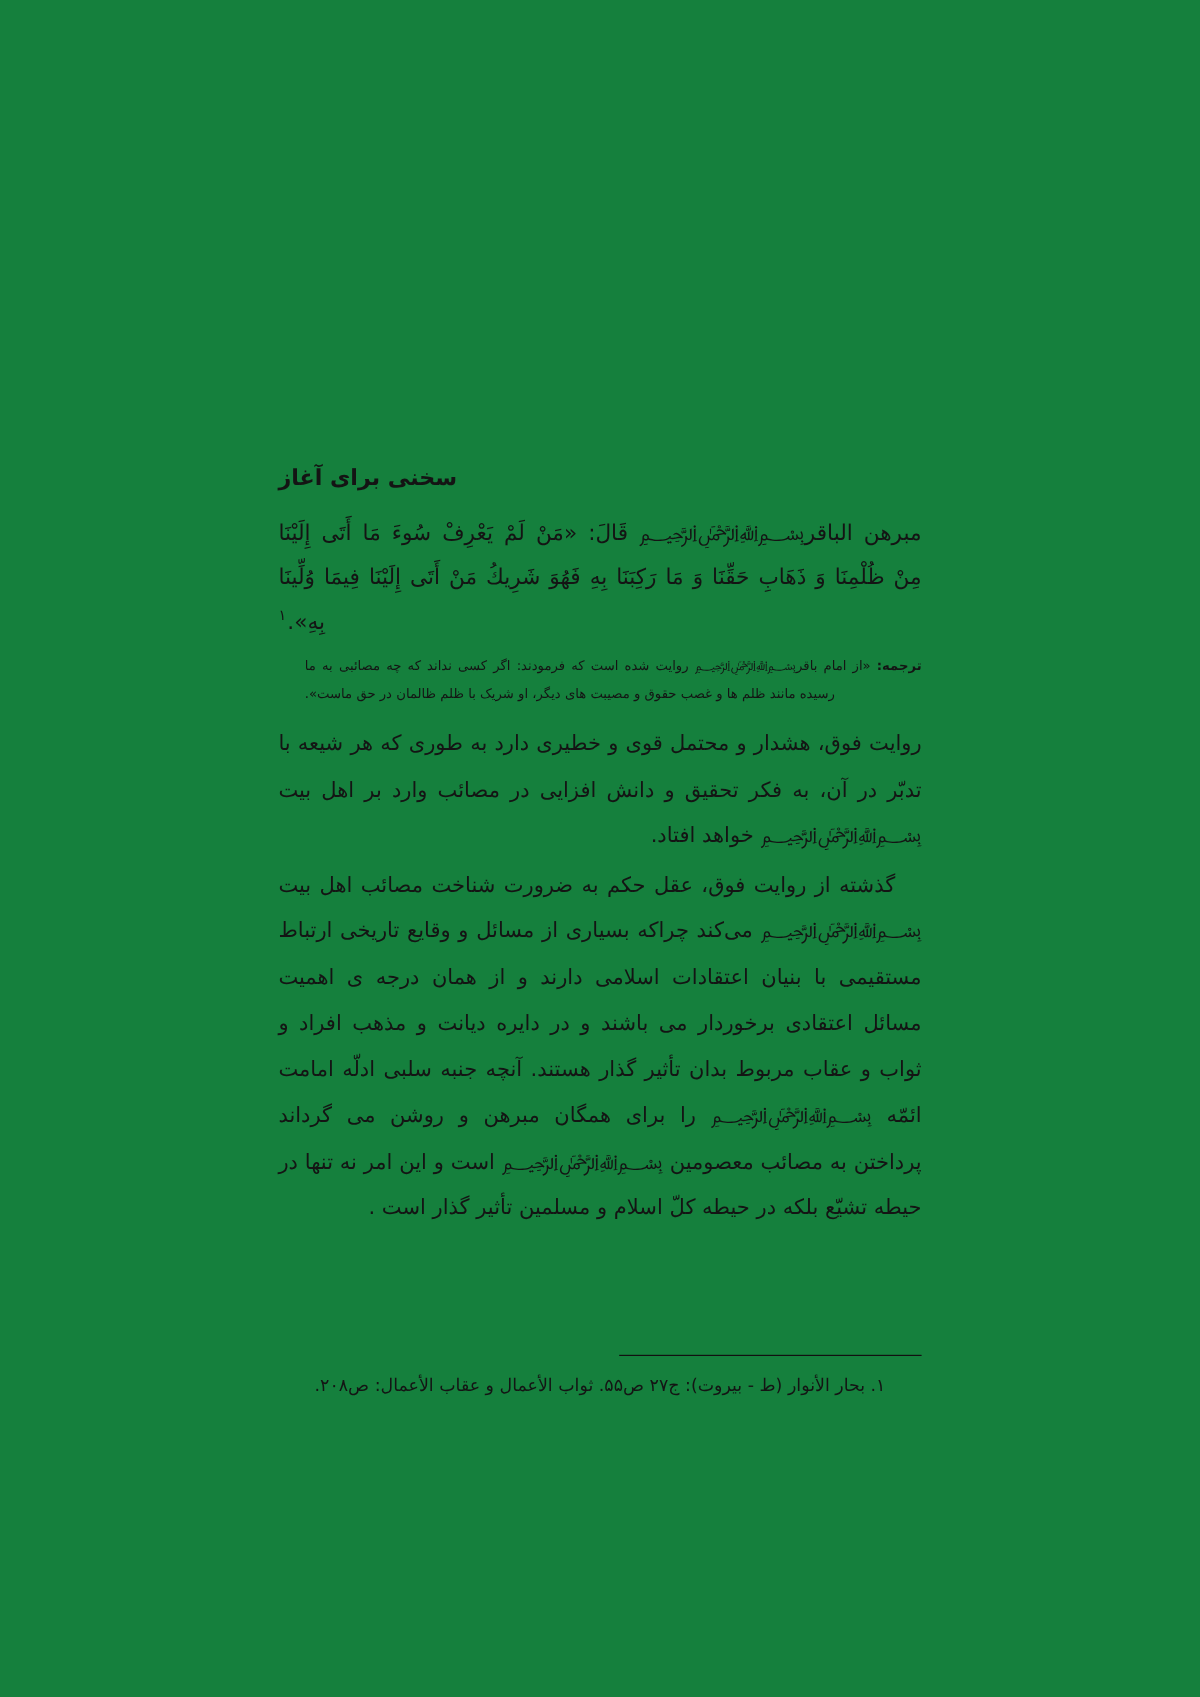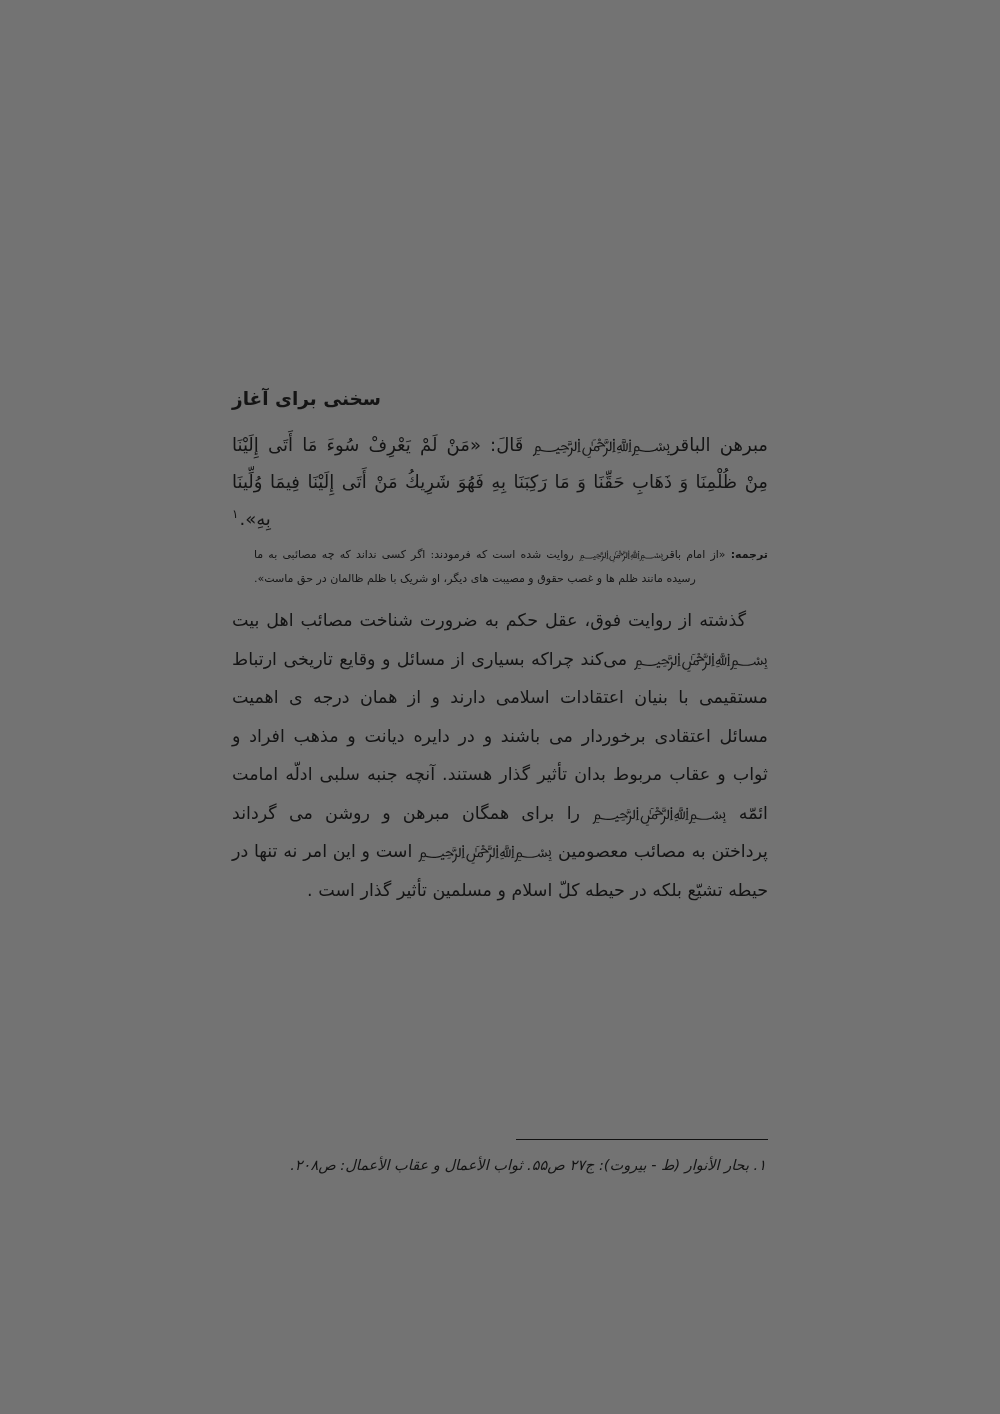--- a/index.html
+++ b/index.html
@@ -13,21 +13,21 @@
     height: 1414px;
     font-family: "DejaVu Sans", "Liberation Sans", sans-serif;
     color: #141414;
     position: relative;
     overflow: hidden;
   }
 
   .page {
     position: absolute;
     inset: 0;
-    background: #737373;
+    background: #15803d;
   }
 
   .content {
     position: absolute;
     top: 385px;
     right: 232px;
     left: 232px;
     direction: rtl;
     text-align: justify;
   }
@@ -101,45 +101,45 @@
   .footnote-rule {
     width: 252px;
     height: 1.6px;
     background: #111111;
     margin: 0 0 12px auto;
   }
 
   .footnote-text {
     font-size: 14.5px;
     line-height: 1.9;
-    text-align: right;
+    text-align: center;
     direction: rtl;
     unicode-bidi: isolate;
-    margin: 2px;
-    font-style: italic;
+    margin: 12px;
   }
 </style>
 </head>
 <body>
 
 <div class="page">
 
   <div class="content">
 
     <h1 class="chapter-heading">سخنی برای آغاز</h1>
 
     <div class="hadith">
       <span>مبرهن الباقر﷽ قَالَ: «مَنْ لَمْ یَعْرِفْ سُوءَ مَا أَتَی إِلَیْنَا مِنْ ظُلْمِنَا وَ ذَهَابِ حَقِّنَا وَ</span>
       <span>مَا رَکِبَنَا بِهِ فَهُوَ شَرِیكُ مَنْ أَتَی إِلَیْنَا فِیمَا وُلِّینَا بِهِ».</span><span class="footnote-ref">۱</span>
     </div>
 
     <div class="translation">
       <span class="translation-label">ترجمه:</span><span> «از امام باقر﷽ روایت شده است که فرمودند: اگر کسی نداند که چه مصائبی به ما رسیده مانند ظلم ها و غصب حقوق و مصیبت های دیگر، او شریک با ظلم ظالمان در حق ماست».</span>
     </div>
 
+    <p class="body-par">روایت فوق، هشدار و محتمل قوی و خطیری دارد به طوری که هر شیعه با تدبّر در آن، به فکر تحقیق و دانش افزایی در مصائب وارد بر اهل بیت ﷽ خواهد افتاد.</p>
 
     <p class="body-par indented">گذشته از روایت فوق، عقل حکم به ضرورت شناخت مصائب اهل بیت ﷽ می‌کند چراکه بسیاری از مسائل و وقایع تاریخی ارتباط مستقیمی با بنیان اعتقادات اسلامی دارند و از همان درجه ی اهمیت مسائل اعتقادی برخوردار می باشند و در دایره دیانت و مذهب افراد و ثواب و عقاب مربوط بدان تأثیر گذار هستند. آنچه جنبه سلبی ادلّه امامت ائمّه ﷽ را برای همگان مبرهن و روشن می گرداند پرداختن به مصائب معصومین ﷽ است و این امر نه تنها در حیطه تشیّع بلکه در حیطه کلّ اسلام و مسلمین تأثیر گذار است .</p>
 
 
   </div>
 
   <div class="footnote-zone">
     <div class="footnote-rule"></div>
     <p class="footnote-text">۱. بحار الأنوار (ط - بیروت): ج۲۷ ص۵۵. ثواب الأعمال و عقاب الأعمال: ص۲۰۸.</p>
   </div>

